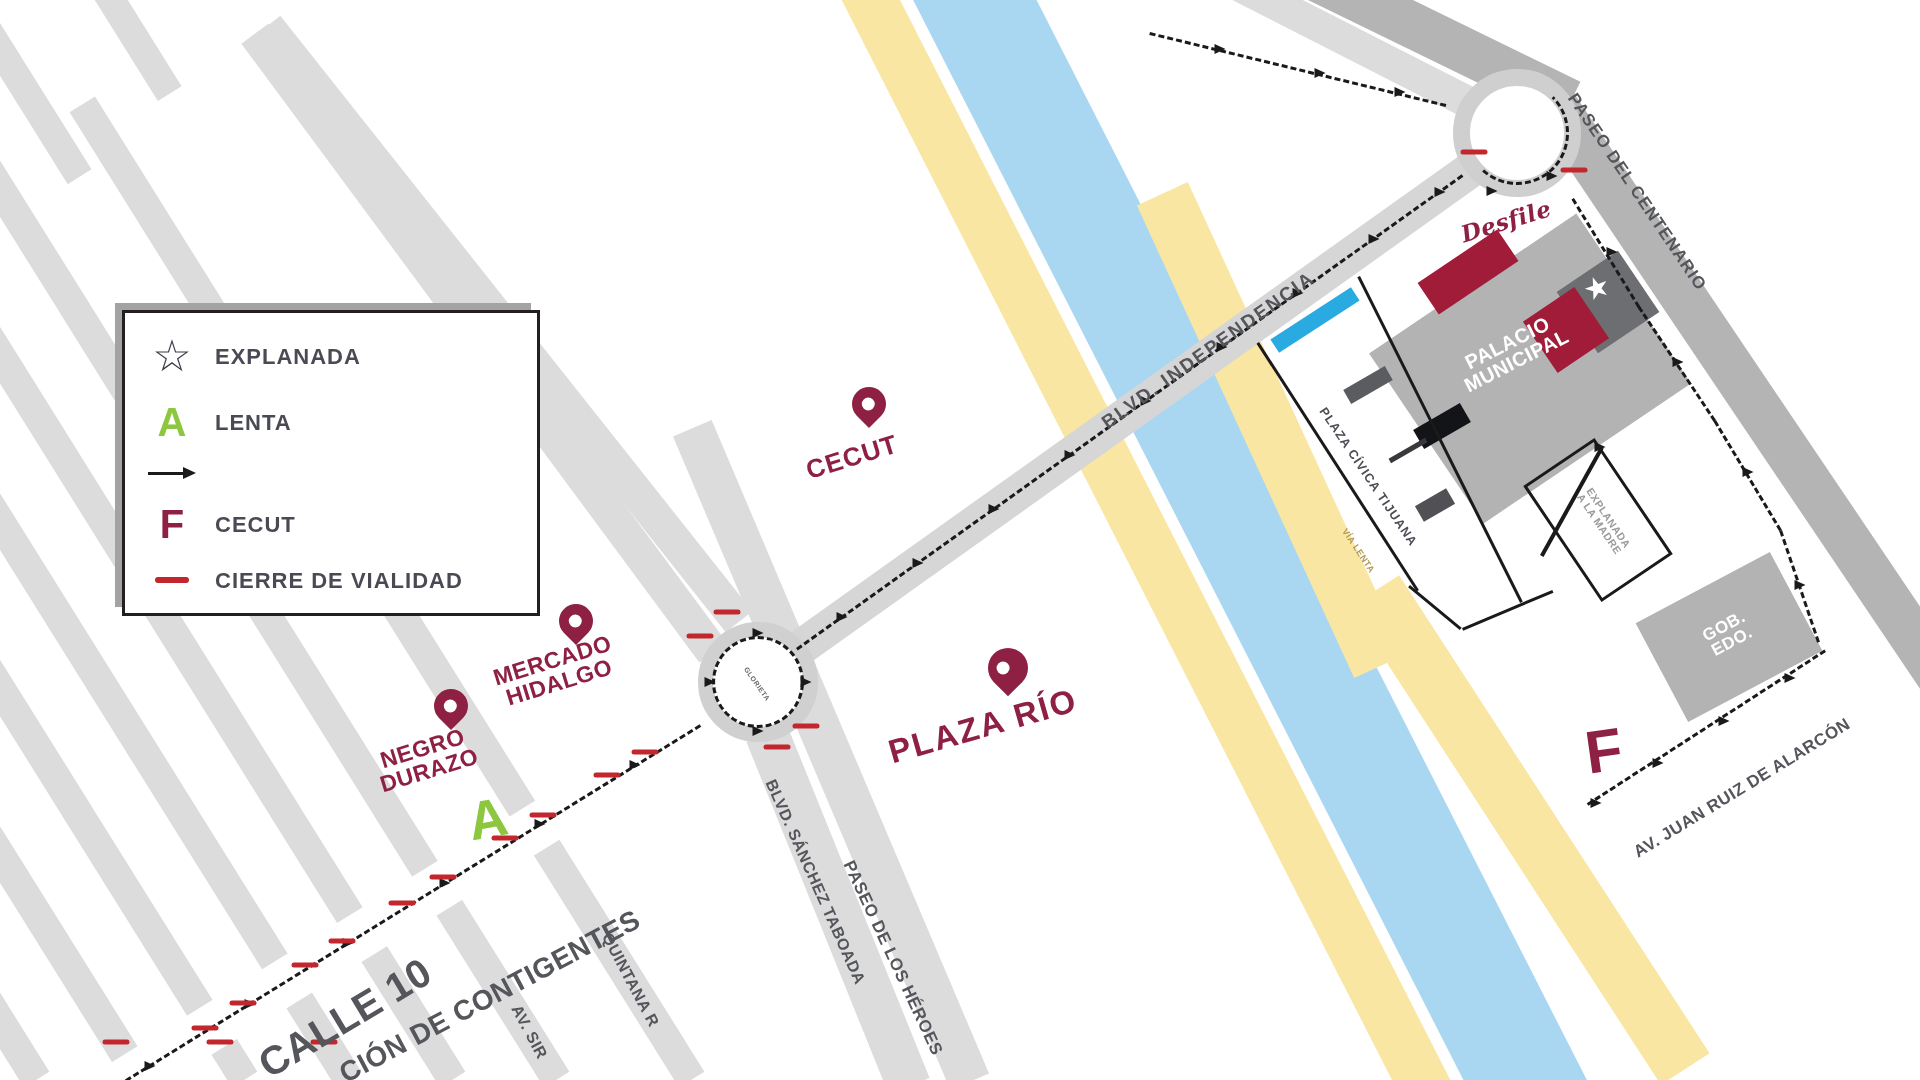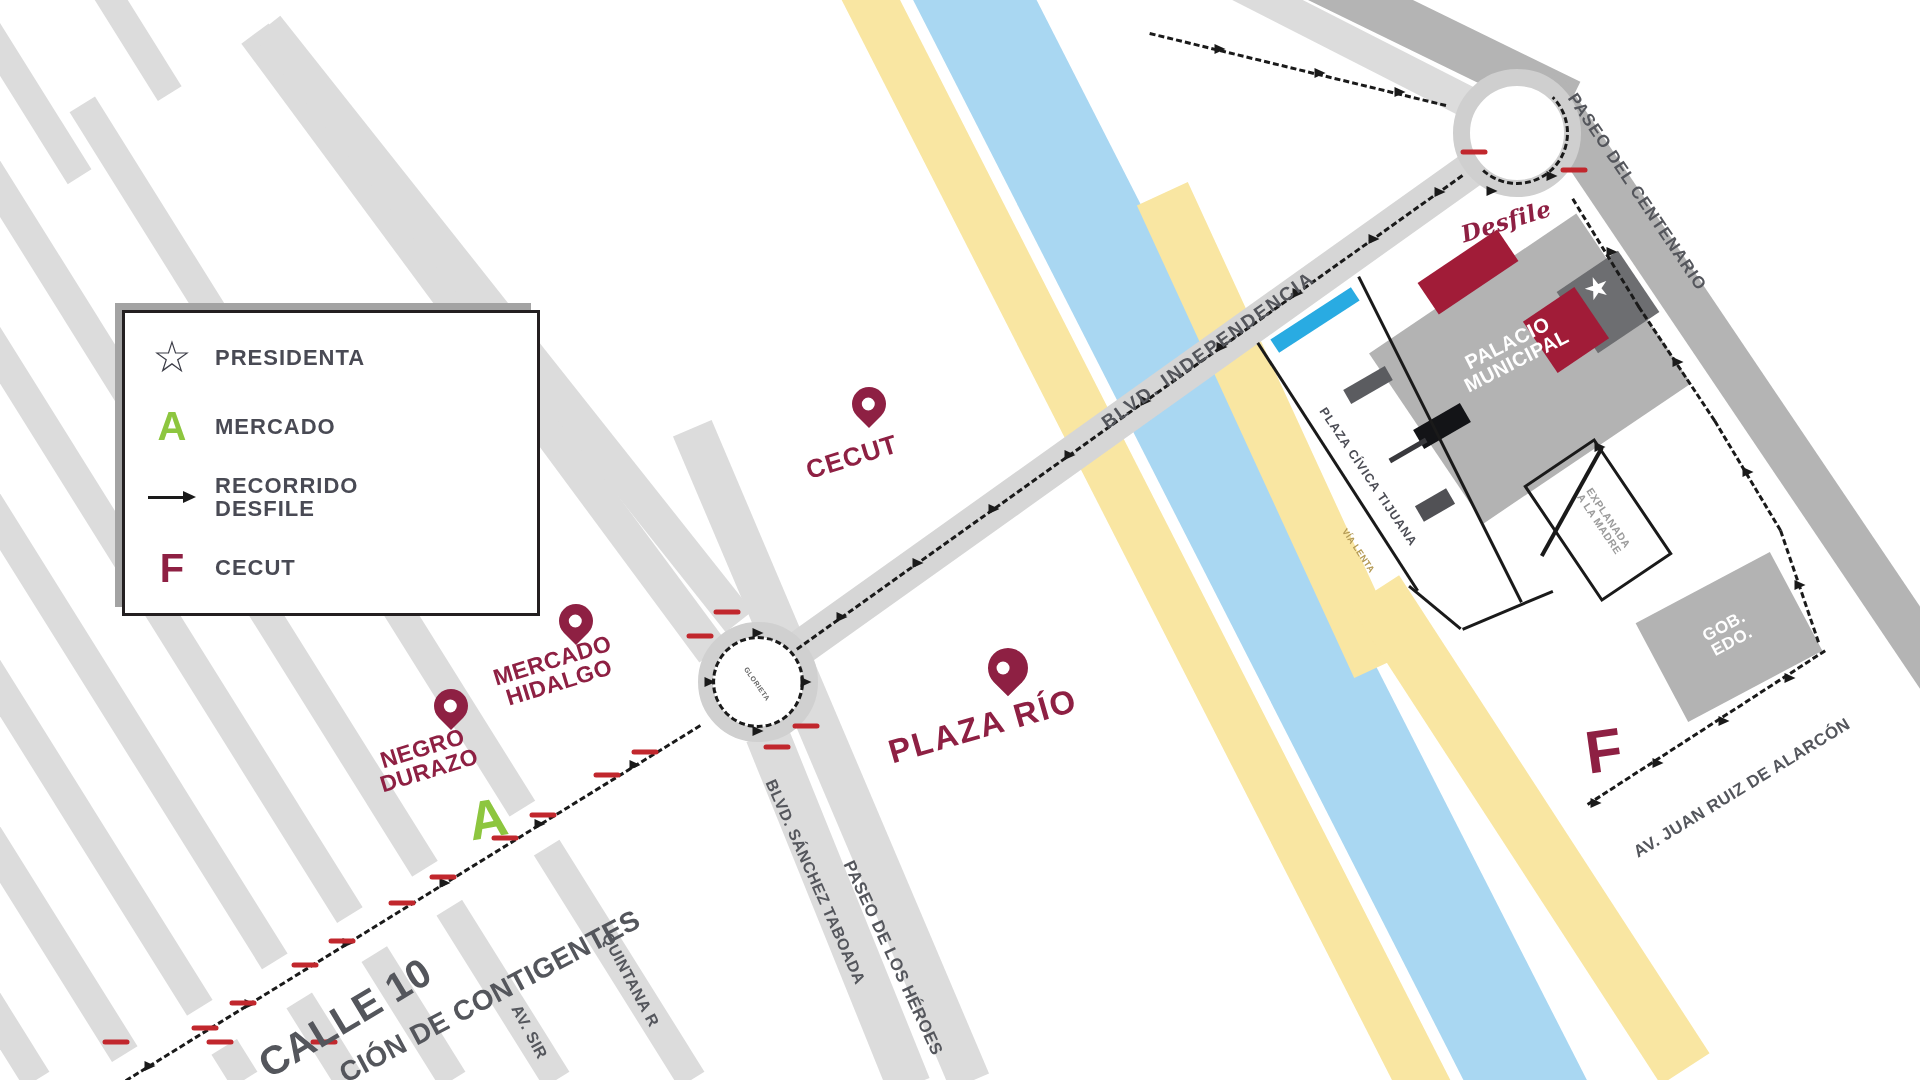--- a/index.html
+++ b/index.html
@@ -184,37 +184,42 @@
   <div class="lbl poi-lbl wrap z30" style="left:426px;top:760px;--r:-17deg;font-size:23px;width:110px;white-space:normal;">NEGRO DURAZO</div>
 
   <div class="pin z30" style="left:1008px;top:668px;width:40px;height:40px;"></div>
   <div class="lbl poi-lbl z30" style="left:983px;top:726px;--r:-16deg;font-size:33px;letter-spacing:2px;">PLAZA RÍO</div>
 
   <div id="legend">
     <div class="lrow">
       <div class="lico">
           <span class="star-o">☆</span>
         </div>
-      <div class="ltxt">PRESIDENTA</div>
+      <div class="ltxt">EXPLANADA</div>
     </div>
     <div class="lrow">
       <div class="lico">
           <span class="bigA">A</span>
         </div>
-      <div class="ltxt">MERCADO</div>
+      <div class="ltxt">LENTA</div>
     </div>
     <div class="lrow">
       <div class="lico">
         <span class="larrow">
             <span class="shaft"></span>
             <span class="head"></span>
           </span>
       </div>
-      <div class="ltxt" style="width:180px;white-space:normal;">RECORRIDO DESFILE</div>
     </div>
     <div class="lrow">
       <div class="lico">
           <span class="bigF">F</span>
         </div>
       <div class="ltxt">CECUT</div>
+    </div>
+    <div class="lrow">
+      <div class="lico">
+          <span class="ldash"></span>
+        </div>
+      <div class="ltxt">CIERRE DE VIALIDAD</div>
     </div>
   </div>
 </div>
 
 </body></html>

